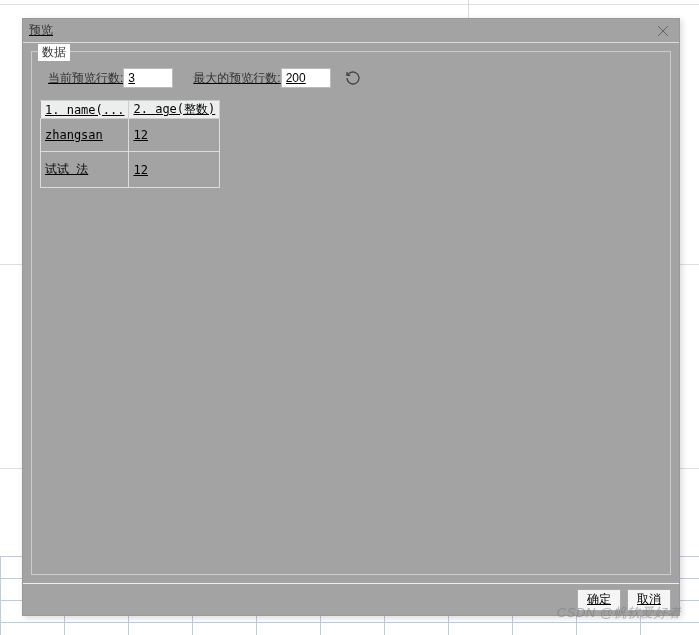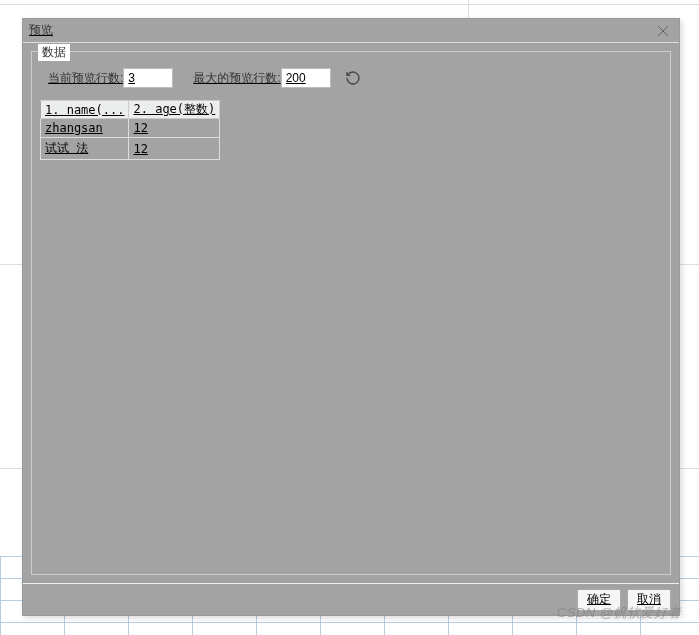--- a/index.html
+++ b/index.html
@@ -133,21 +133,21 @@
       background: #eceded;
       border: 1px solid #ccc;
       text-align: left;
       font-weight: normal;
       padding: 0 4px;
       height: 18px;
       white-space: nowrap;
     }
     tbody td {
       border: 1px solid #ddd;
-      padding: 2px 4px;
+      padding: 9px 4px;
       height: 18px;
       white-space: nowrap;
     }
     thead th:first-child, tbody td:first-child { width: 70px; }
     thead th:nth-child(2), tbody td:nth-child(2) { width: 80px; }
     thead tr th:first-child { border-left-color: transparent; }
     .footer {
       height: 32px;
       display: flex;
       align-items: center;

